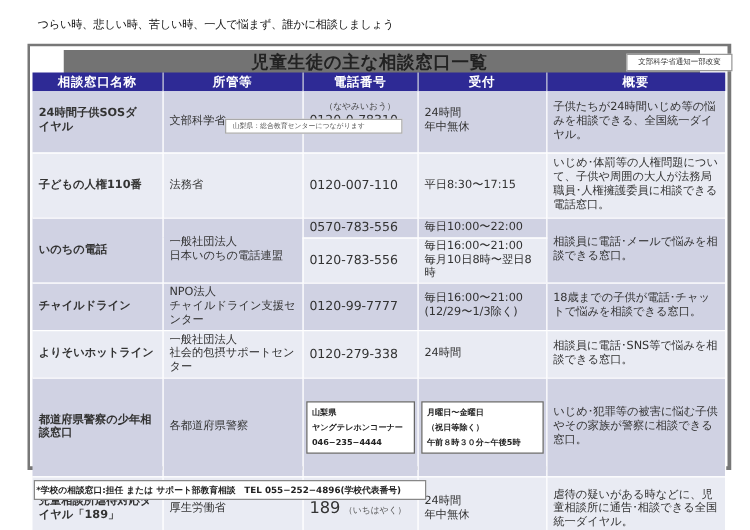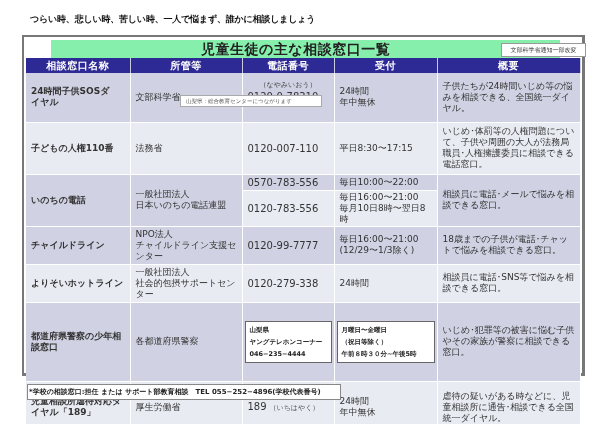--- a/index.html
+++ b/index.html
@@ -1,32 +1,32 @@
 <!DOCTYPE html>
 <html><head>
 <meta charset="utf-8">
 <style>
   * { box-sizing: border-box; margin: 0; padding: 0; }
   html, body { width: 600px; height: 424px; background: #ffffff; overflow: hidden; }
   body { font-family: "DejaVu Sans", "Liberation Sans", sans-serif; color: #222; position: relative; }
 
   .intro {
     position: absolute; left: 30px; top: 13px;
-    font-size: 9px; font-weight: bold; color: #111; letter-spacing: -0.2px;
+    font-size: 9px; font-weight: normal; color: #111; letter-spacing: -0.2px;
   }
 
   .frame {
     position: absolute; left: 22px; top: 35px; width: 563px; height: 341px;
     border: 2px solid #777; border-right-width: 3px; border-bottom-width: 3px;
     background: #ffffff;
   }
 
   .title-band {
     position: absolute; left: 27px; top: 3px; width: 509px; height: 32px;
-    background: #86efac;
+    background: #737373;
   }
   .title-text {
     position: absolute; left: 150px; top: 1px;
     font-family: "DejaVu Serif", "Liberation Serif", serif;
     font-size: 14px; font-weight: bold; color: #222; letter-spacing: 0.5px;
   }
   .notice-box {
     position: absolute; left: 450px; top: 3px; width: 85px; height: 14px;
     background: #fff; border: 1px solid #999;
     font-family: "DejaVu Serif", "Liberation Serif", serif;
@@ -178,21 +178,21 @@
             <div>午前８時３０分~午後5時</div>
           </div>
         </td>
         <td class="summary">いじめ･犯罪等の被害に悩む子供やその家族が警察に相談できる窓口。</td>
       </tr>
 
       <tr class="light" style="height:52px">
         <td class="name">児童相談所虐待対応ダイヤル「189」</td>
         <td>厚生労働省</td>
         <td>
-          <span style="font-size:10px">189</span>
+          <span style="font-size:13px">189</span>
           <span class="tiny">（いちはやく）</span>
         </td>
         <td style="white-space:pre-line">24時間
 年中無休</td>
         <td class="summary">虐待の疑いがある時などに、児童相談所に通告･相談できる全国統一ダイヤル。</td>
       </tr>
     </tbody>
   </table>
 
   <div class="tooltip">山梨県：総合教育センターにつながります</div>

